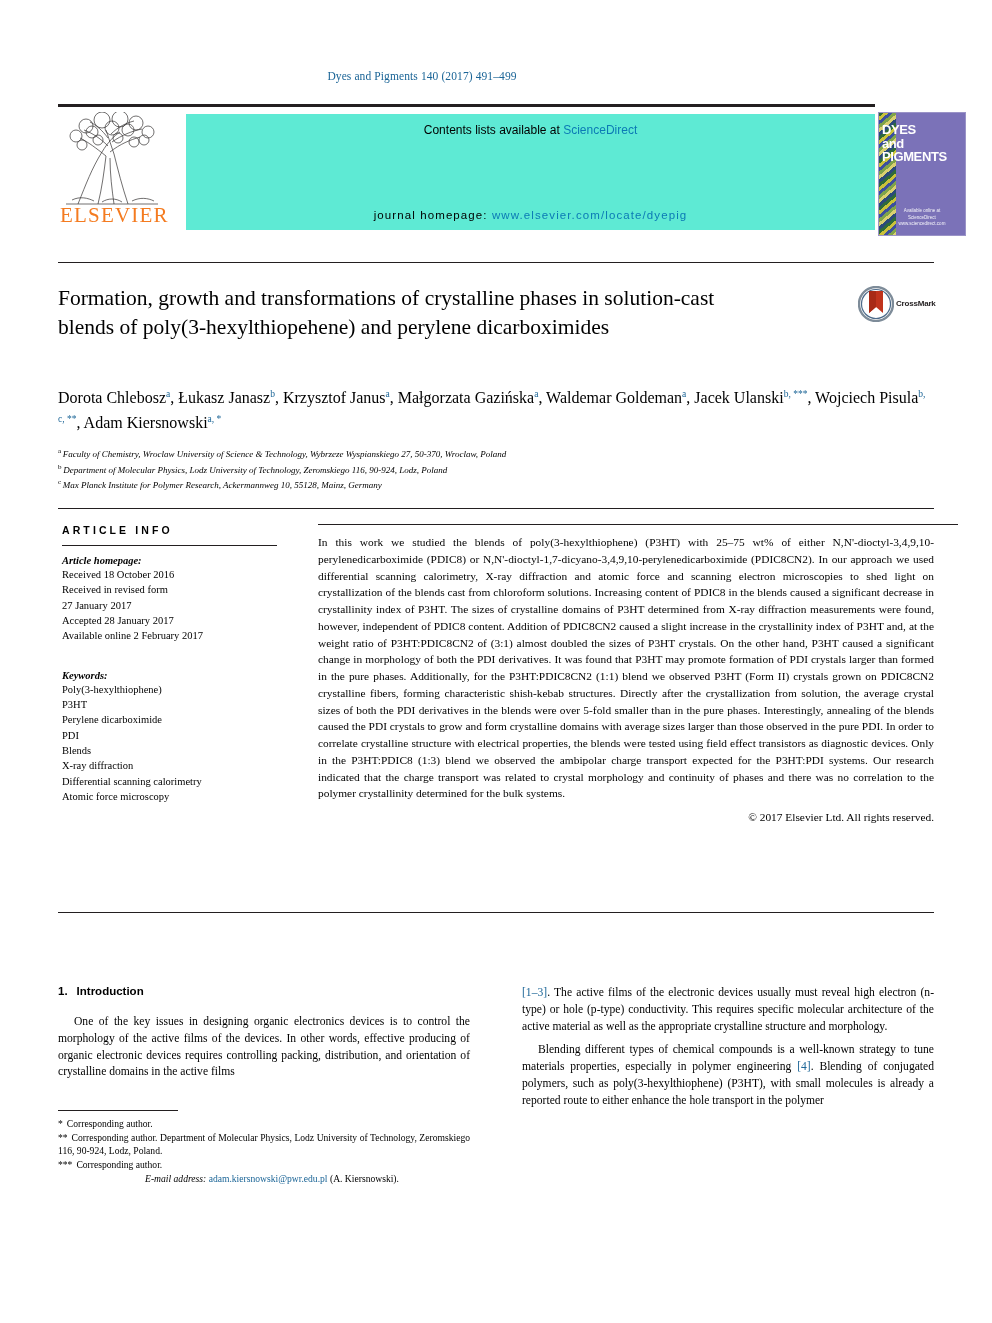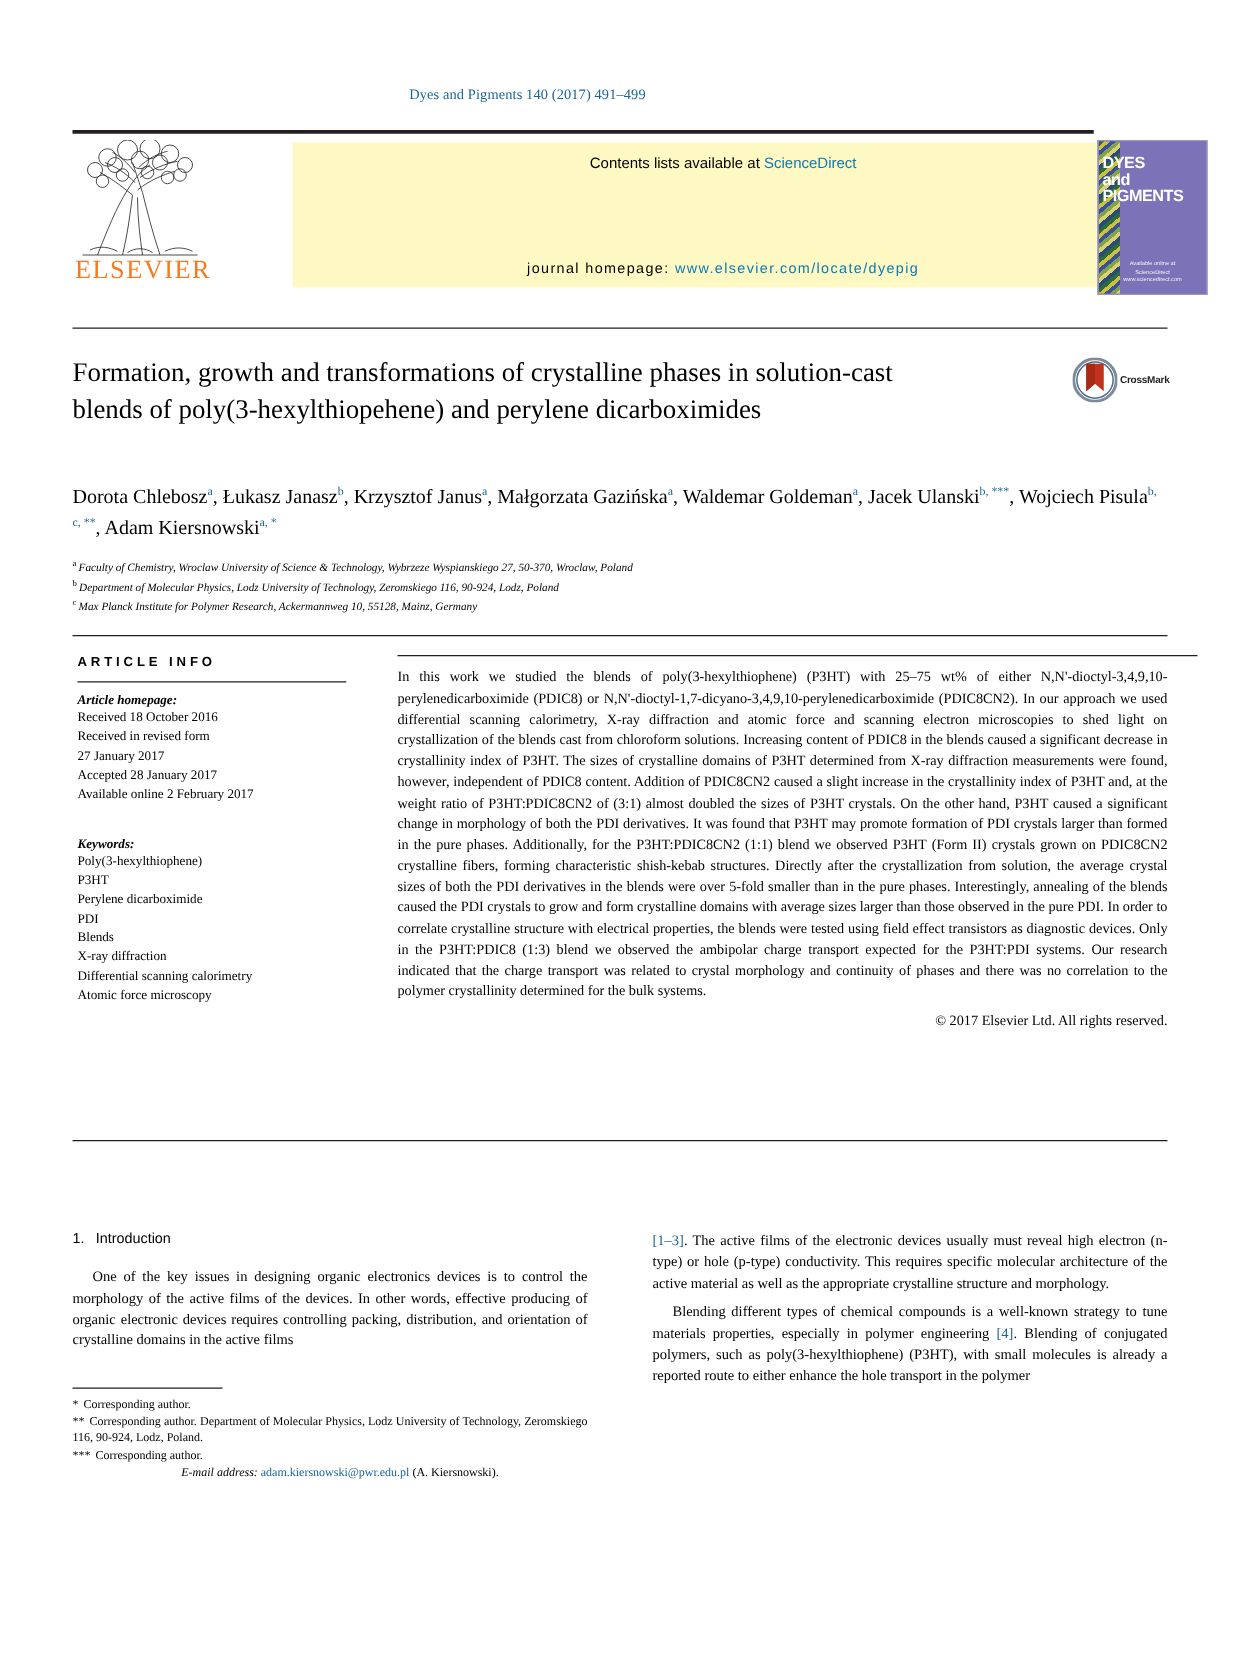--- a/index.html
+++ b/index.html
@@ -62,22 +62,21 @@
     font-size: 21px;
     letter-spacing: 1.2px;
     color: #f47b20;
     font-weight: normal;
   }
   .banner {
     position: absolute;
     left: 128px; top: 10px;
     width: 689px;
     height: 116px;
-    background: #fef9c3;
-    margin-left: 48px;
+    background: #5eead4;
   }
   .banner-contents {
     position: absolute;
     left: 0; top: 9px;
     width: 689px;
     text-align: center;
     font-size: 12px;
     font-family: "Liberation Sans", sans-serif;
     color: #000;
   }
@@ -281,21 +280,21 @@
     width: 412px;
   }
   .col-right {
     position: absolute;
     left: 522px; top: 985px;
     width: 412px;
   }
   .h2 {
     font-family: "Liberation Sans", sans-serif;
     font-size: 11.5px;
-    font-weight: normal;
+    font-weight: bold;
     margin-bottom: 17px;
   }
   .h2 .num { margin-right: 9px; }
   .body-p {
     font-size: 11.6px;
     line-height: 1.45;
     text-align: justify;
     text-indent: 16px;
     margin: 0 0 7px 0;
   }

